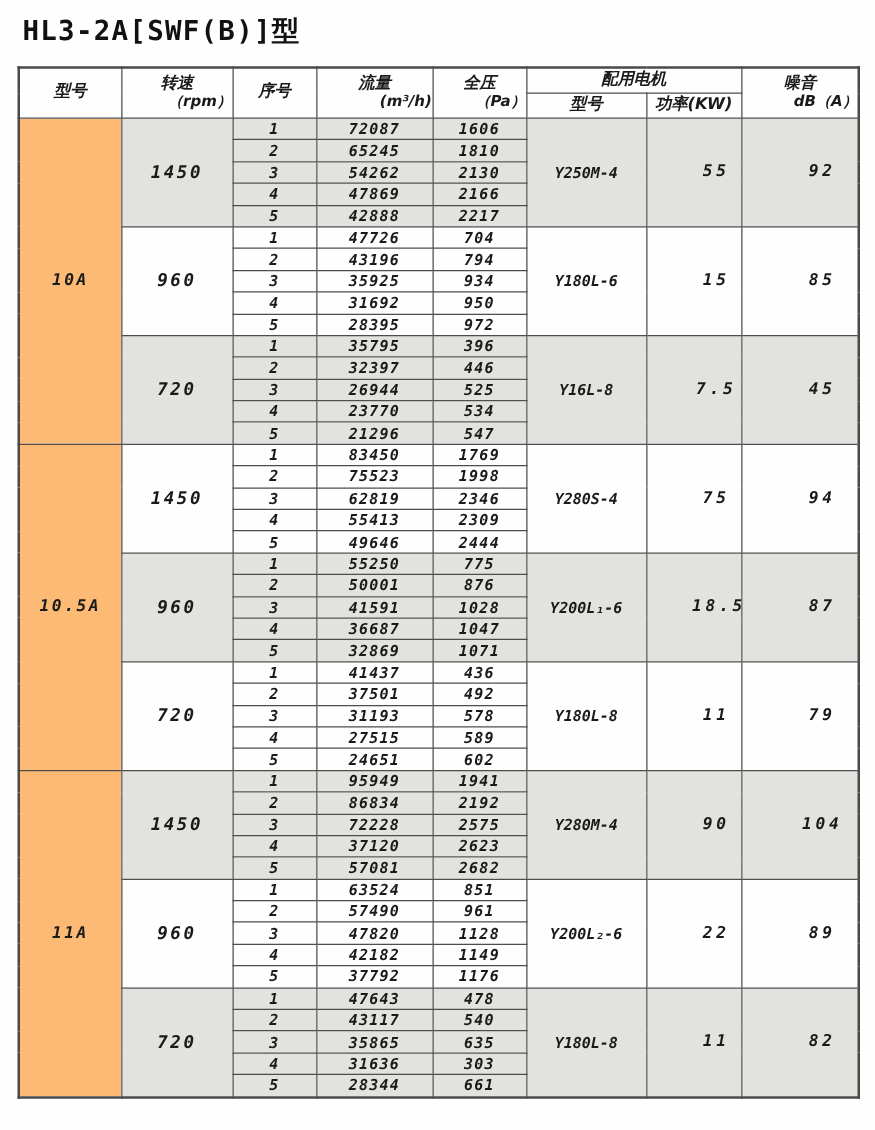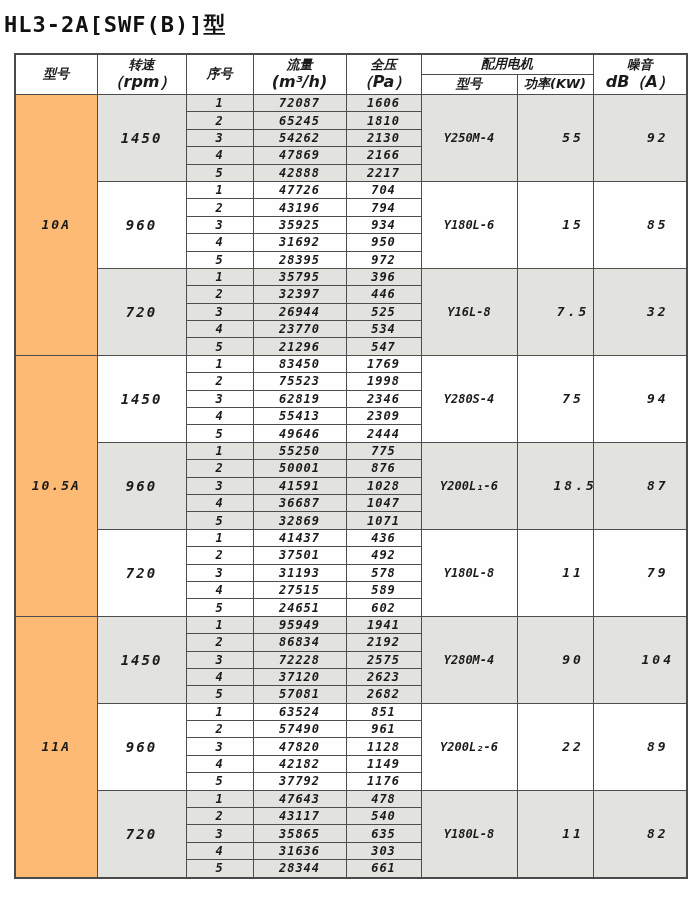--- a/index.html
+++ b/index.html
@@ -7,21 +7,21 @@
     width: 700px; height: 904px;
     background: #fefefe;
     font-family: "DejaVu Sans", "Liberation Sans", sans-serif;
     color: #1a1a1a;
   }
   .page-title {
     font-family: "DejaVu Sans Mono", "Liberation Mono", monospace;
     font-size: 22px;
     font-weight: bold;
     letter-spacing: 1px;
-    margin: 10px 0 13px 4px;
+    margin: 10px 0 13px 18px;
     color: #111;
   }
   table.spec {
     border-collapse: collapse;
     table-layout: fixed;
     margin-left: 14px;
     width: 672px;
     border: 2px solid #4a4a4a;
     font-style: italic;
   }
@@ -32,21 +32,21 @@
     padding: 0;
     overflow: hidden;
   }
   .spec thead th {
     font-size: 13px;
     font-weight: bold;
     height: 19px;
     line-height: 1.15;
     background: #fefefe;
   }
-  .spec thead .sub { font-weight: bold; font-size: 16px; }
+  .spec thead .sub { font-weight: bold; font-size: 12px; text-align: right; }
   .spec tbody td {
     font-family: "DejaVu Sans Mono", "Liberation Mono", monospace;
     font-size: 12px;
     font-weight: bold;
     height: 16.4px;
     line-height: 1;
     letter-spacing: 1px;
     background: #fefefe;
   }
   .spec tbody td.model-cell { font-size: 13px; letter-spacing: 2px; background: #fdba74; }
@@ -160,21 +160,21 @@
         <td class="flow-cell">28395</td>
         <td class="pressure-cell">972</td>
       </tr>
       <tr>
         <td class="rpm-cell shaded" rowspan="5">720</td>
         <td class="serial-cell shaded">1</td>
         <td class="flow-cell shaded">35795</td>
         <td class="pressure-cell shaded">396</td>
         <td class="motor-cell shaded" rowspan="5">Y16L-8</td>
         <td class="power-cell shaded" rowspan="5">7.5</td>
-        <td class="noise-cell shaded" rowspan="5">32</td>
+        <td class="noise-cell shaded" rowspan="5">45</td>
       </tr>
       <tr>
         <td class="serial-cell shaded">2</td>
         <td class="flow-cell shaded">32397</td>
         <td class="pressure-cell shaded">446</td>
       </tr>
       <tr>
         <td class="serial-cell shaded">3</td>
         <td class="flow-cell shaded">26944</td>
         <td class="pressure-cell shaded">525</td>

